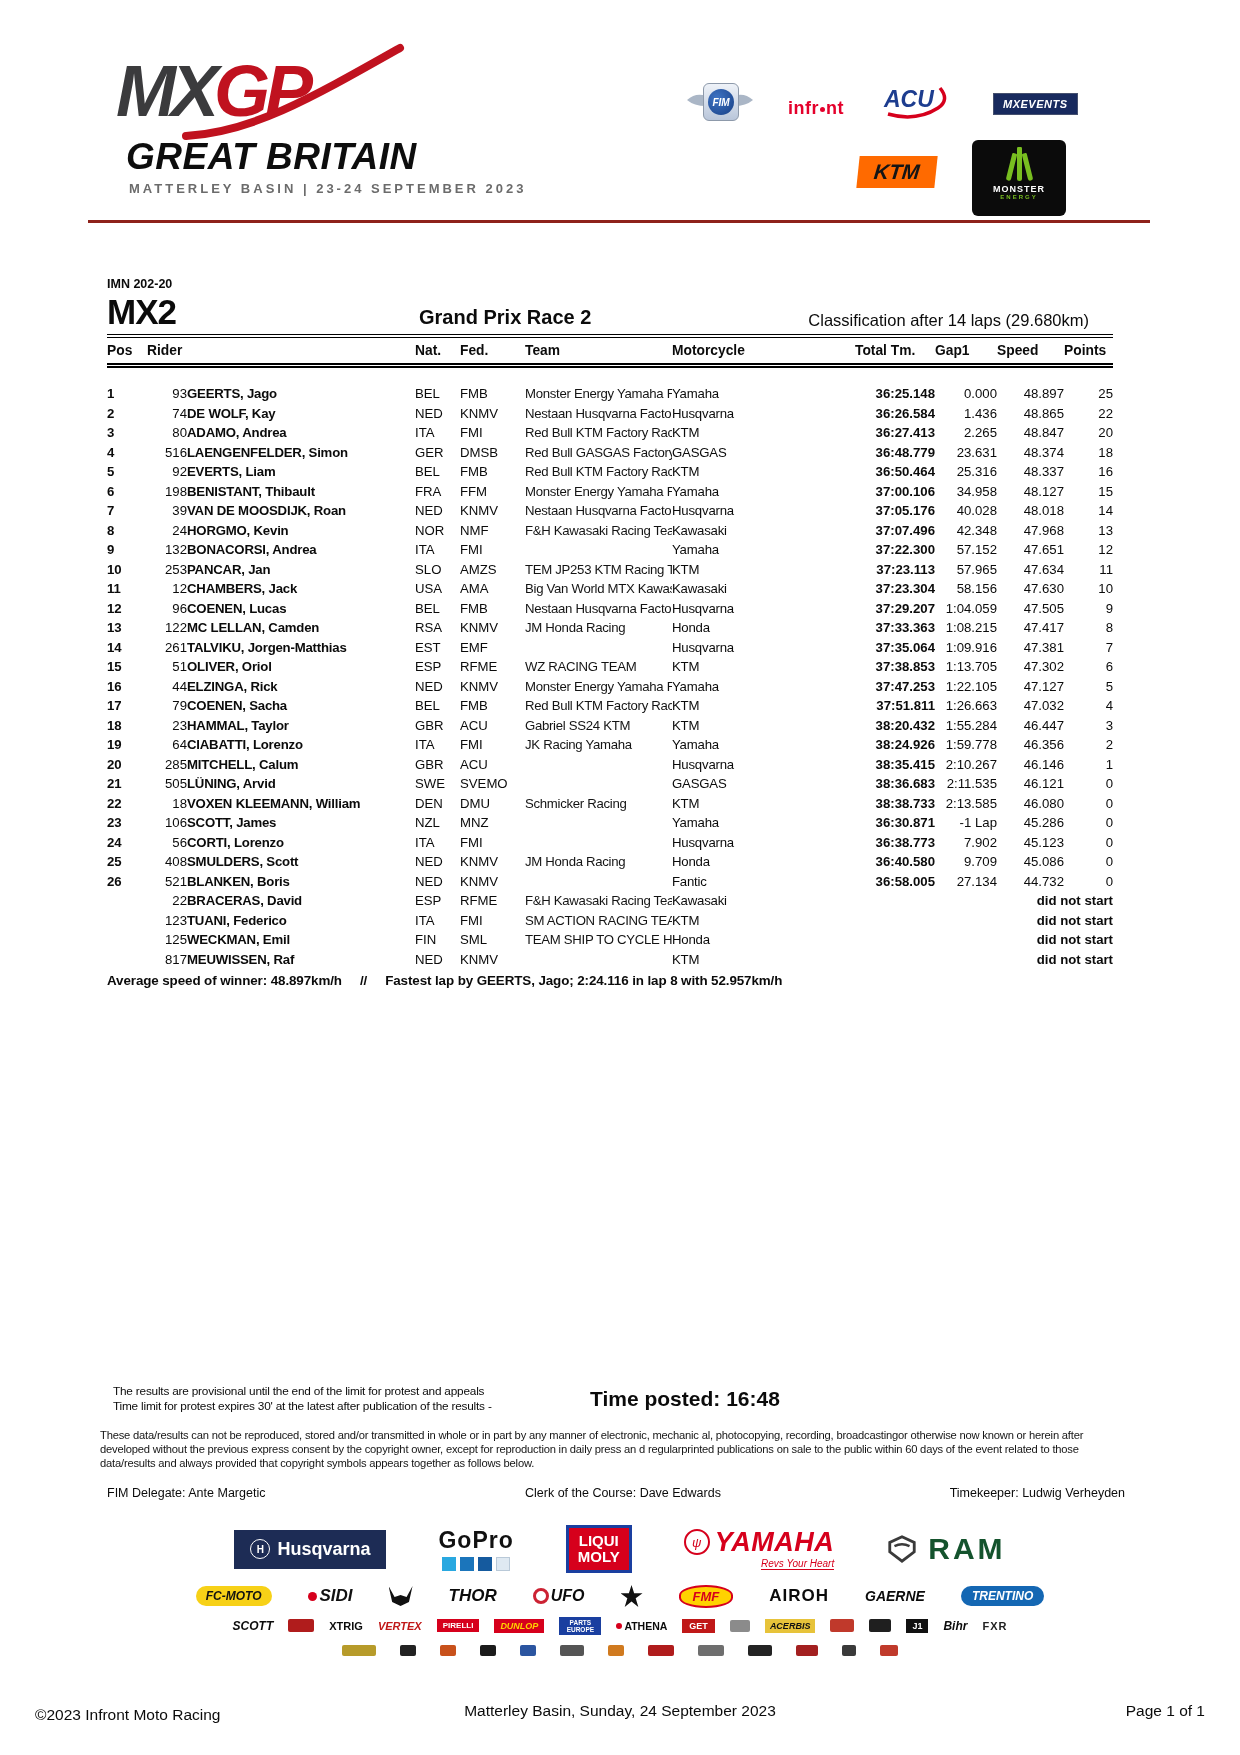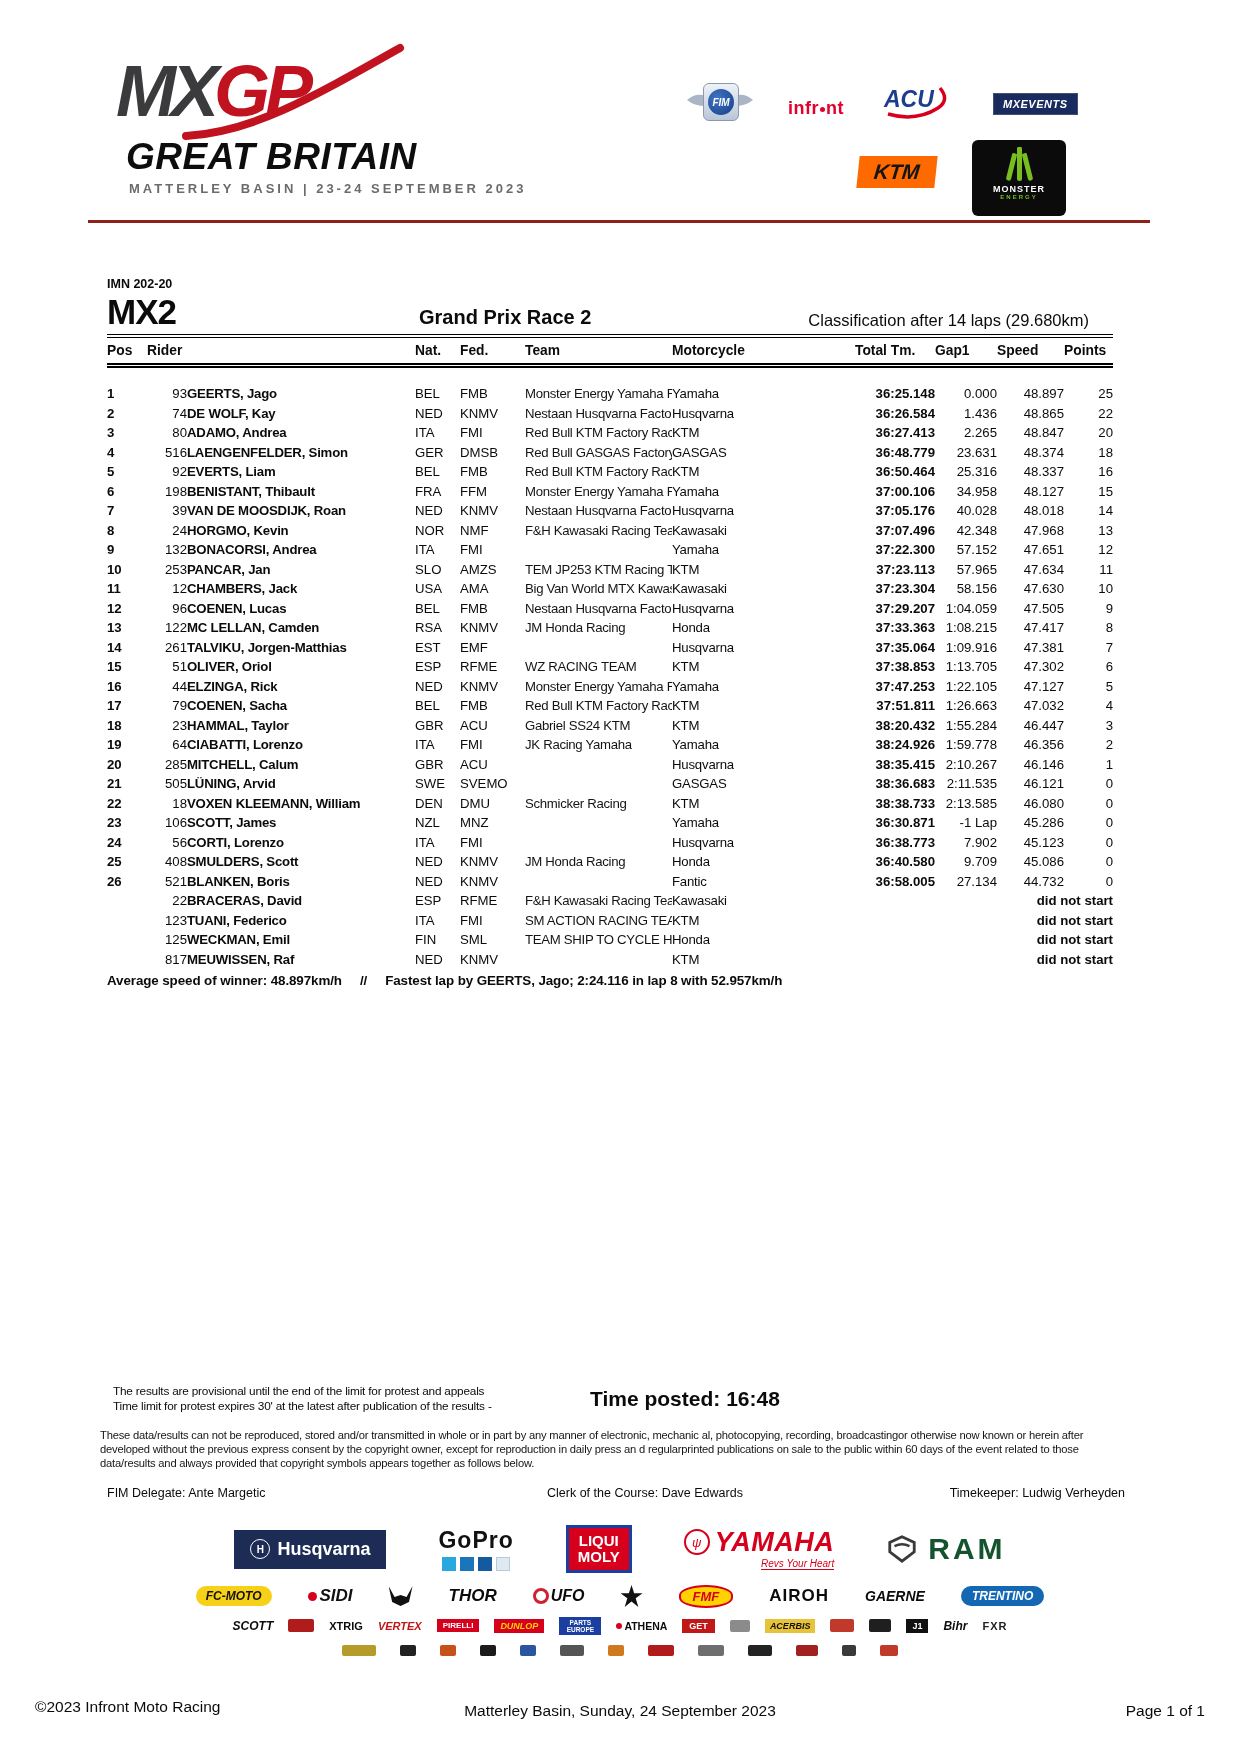--- a/index.html
+++ b/index.html
@@ -62,21 +62,21 @@
   td.gap,td.speed,td.points{text-align:right;padding-right:2px;}
   td.dns{font-weight:700;text-align:right;padding-right:2px;}
   .avg-line{margin-top:4px;font-size:13.4px;font-weight:700;letter-spacing:-0.1px;}
   .avg-line .sep{margin:0 18px;}
 
   
   .prov{position:absolute;left:113px;top:1384px;font-size:11.8px;line-height:15px;letter-spacing:-0.2px;}
   .time-posted{position:absolute;left:590px;top:1387px;font-size:21px;font-weight:900;}
   .legal{position:absolute;left:100px;top:1428px;width:1028px;font-size:11.2px;line-height:14px;letter-spacing:-0.2px;color:#151515;}
   .officials{position:absolute;left:107px;top:1486px;width:1018px;font-size:12.5px;}
-  .officials .o-clerk{position:absolute;left:440px;text-align:right;}
+  .officials .o-clerk{position:absolute;left:418px;text-align:right;}
   .officials .o-time{position:absolute;right:0;}
 
   
   .sprow{position:absolute;left:100px;width:1040px;display:flex;justify-content:center;align-items:center;}
   #sprow1{top:1522px;gap:52px;height:54px;}
   #sprow2{top:1583px;gap:36px;height:26px;}
   #sprow3{top:1617px;gap:15px;height:17px;}
   #sprow4{top:1644px;gap:24px;height:12px;}
   .sp{display:inline-flex;align-items:center;justify-content:center;}
 
@@ -125,21 +125,21 @@
   .sp-bihr{font-weight:900;font-style:italic;font-size:12px;}
   .sp-fxr{color:#222;font-weight:900;font-size:11px;letter-spacing:1px;}
   .box-red{width:26px;height:13px;background:#b01c1c;border-radius:2px;}
   .box-gray{width:20px;height:12px;background:#8b8b8b;border-radius:2px;}
   .box-red2{width:24px;height:13px;background:#c0392b;border-radius:2px;}
   .box-dark{width:22px;height:13px;background:#1f1f1f;border-radius:2px;}
   .mini{height:11px;border-radius:2px;}
 
   
   .pagefooter{position:absolute;left:0;top:1696px;width:1240px;height:34px;font-size:15.5px;}
-  .pf-left{position:absolute;left:35px;top:2px;text-align:center;}
+  .pf-left{position:absolute;left:35px;top:10px;text-align:center;}
   .pf-center{position:absolute;left:50%;top:6px;transform:translateX(-50%);}
   .pf-right{position:absolute;right:35px;top:6px;}
 </style>
 </head>
 <body>
 
 <div class="page">
 
   <div class="banner">
     <div class="mxgp">

